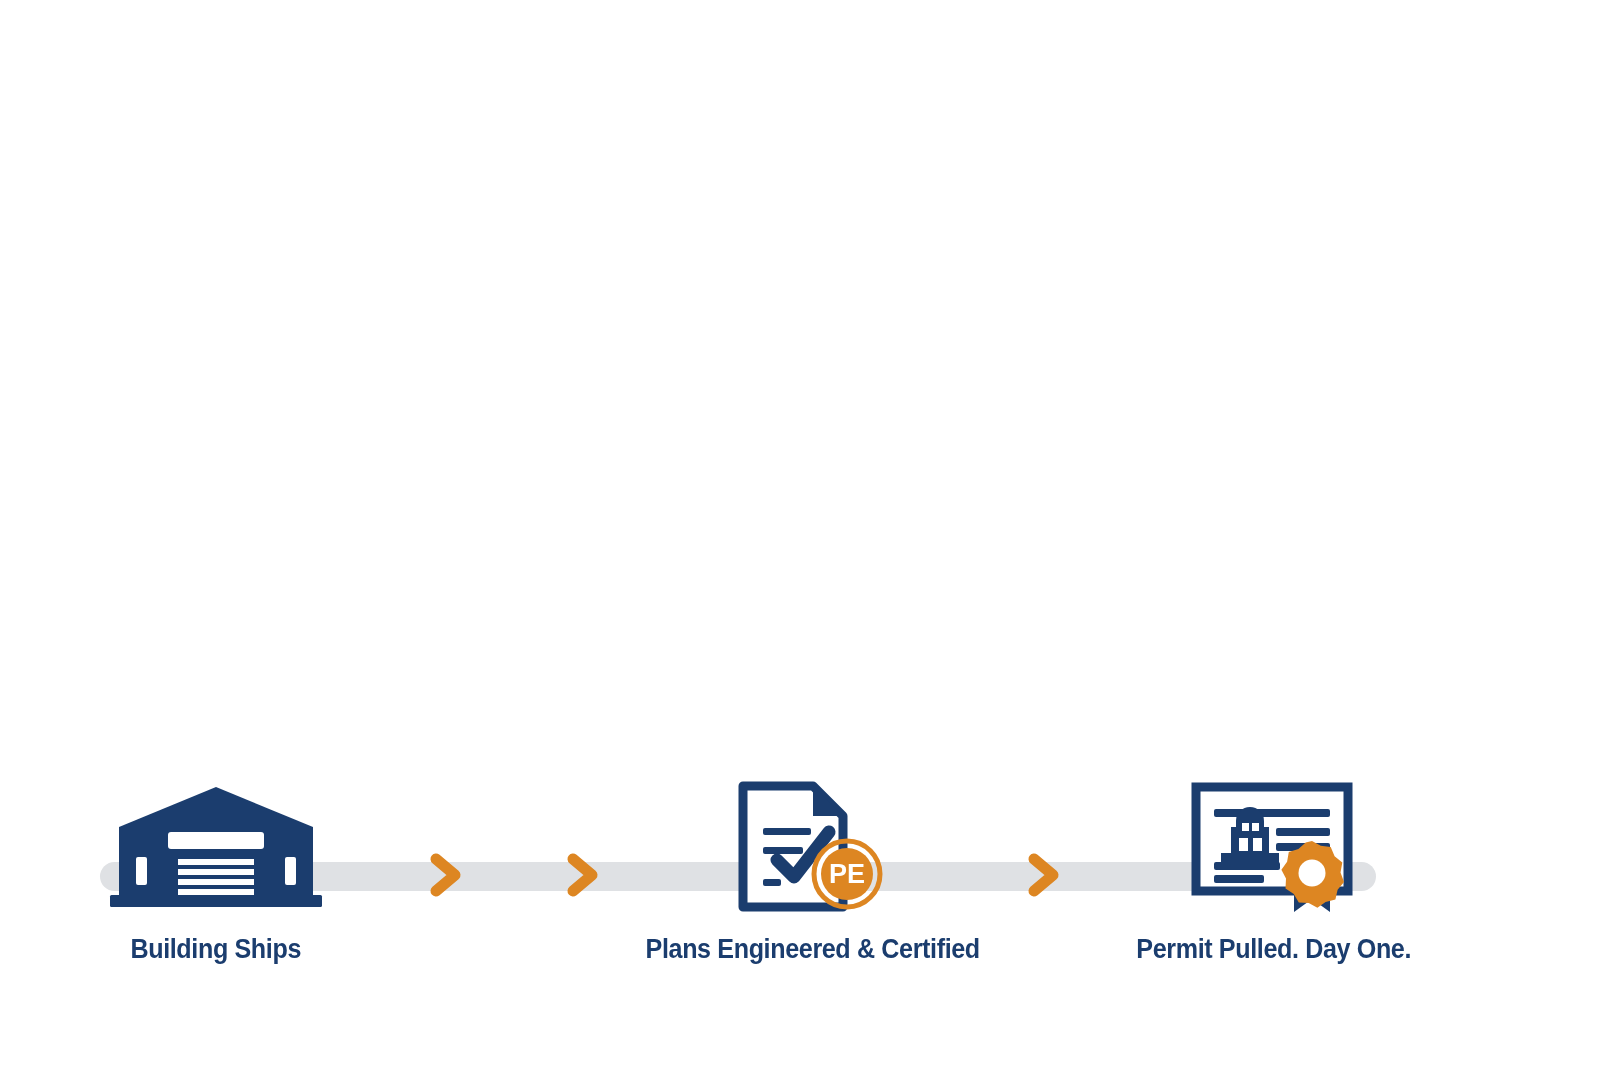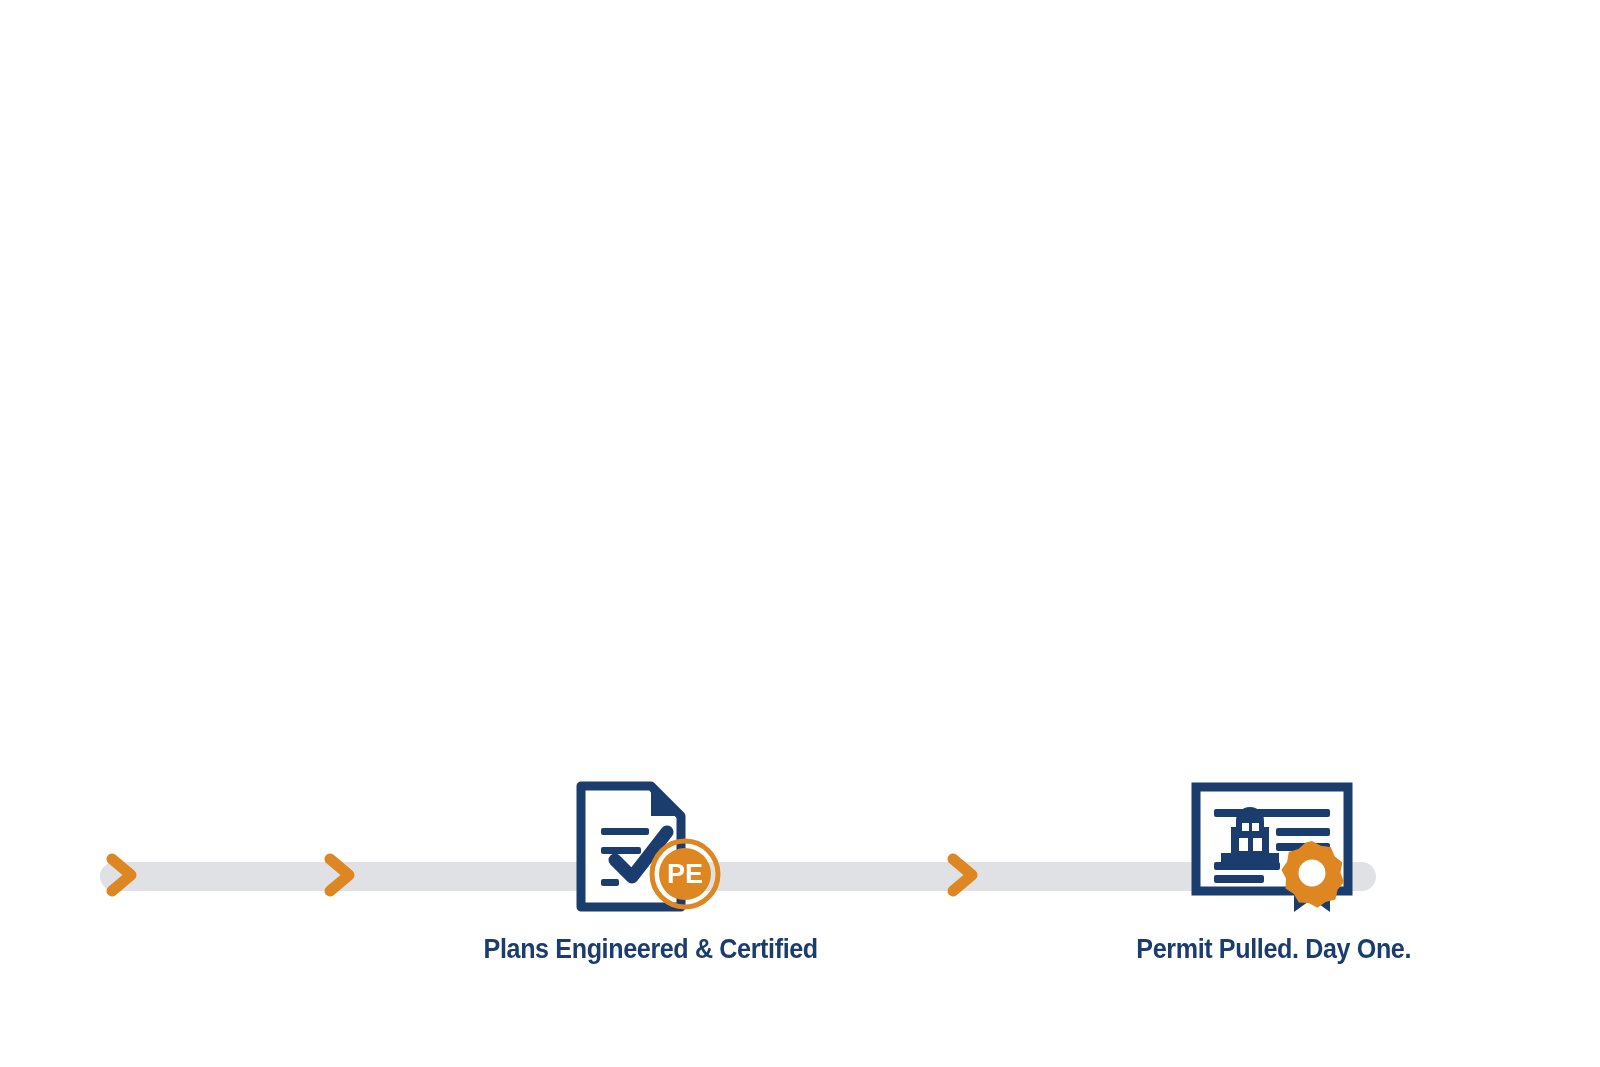--- a/index.html
+++ b/index.html
@@ -95,20 +95,41 @@
 </style>
 </head>
 <body>
 
 <div id="canvas">
 
   <div id="rail"></div>
 
   <div id="flow">
 
+    <div class="step">
+      <div class="icon-box">
+        <svg width="212" height="124" viewBox="0 0 212 124">
+
+          <path d="M106 2 L203 42 L203 113 L9 113 L9 42 Z" fill="#1b3d6e"></path>
+
+          <rect x="0" y="110" width="212" height="12" rx="1.5" fill="#1b3d6e"></rect>
+
+          <rect x="58" y="47" width="96" height="17" rx="3" fill="#ffffff"></rect>
+
+          <rect x="68" y="74" width="76" height="6" fill="#ffffff"></rect>
+          <rect x="68" y="84" width="76" height="6" fill="#ffffff"></rect>
+          <rect x="68" y="94" width="76" height="6" fill="#ffffff"></rect>
+          <rect x="68" y="104" width="76" height="6" fill="#ffffff"></rect>
+
+          <rect x="26" y="72" width="11" height="28" rx="2" fill="#ffffff"></rect>
+          <rect x="175" y="72" width="11" height="28" rx="2" fill="#ffffff"></rect>
+        </svg>
+      </div>
+      <div class="step-label">Building Ships</div>
+    </div>
 
     <div class="chevron">
       <svg width="34" height="44" viewBox="0 0 34 44">
         <path d="M7 6 L26 22 L7 38" fill="none" stroke="#dd8622" stroke-width="11" stroke-linecap="round" stroke-linejoin="round"></path>
       </svg>
     </div>
 
 
     <div class="chevron">
       <svg width="34" height="44" viewBox="0 0 34 44">

